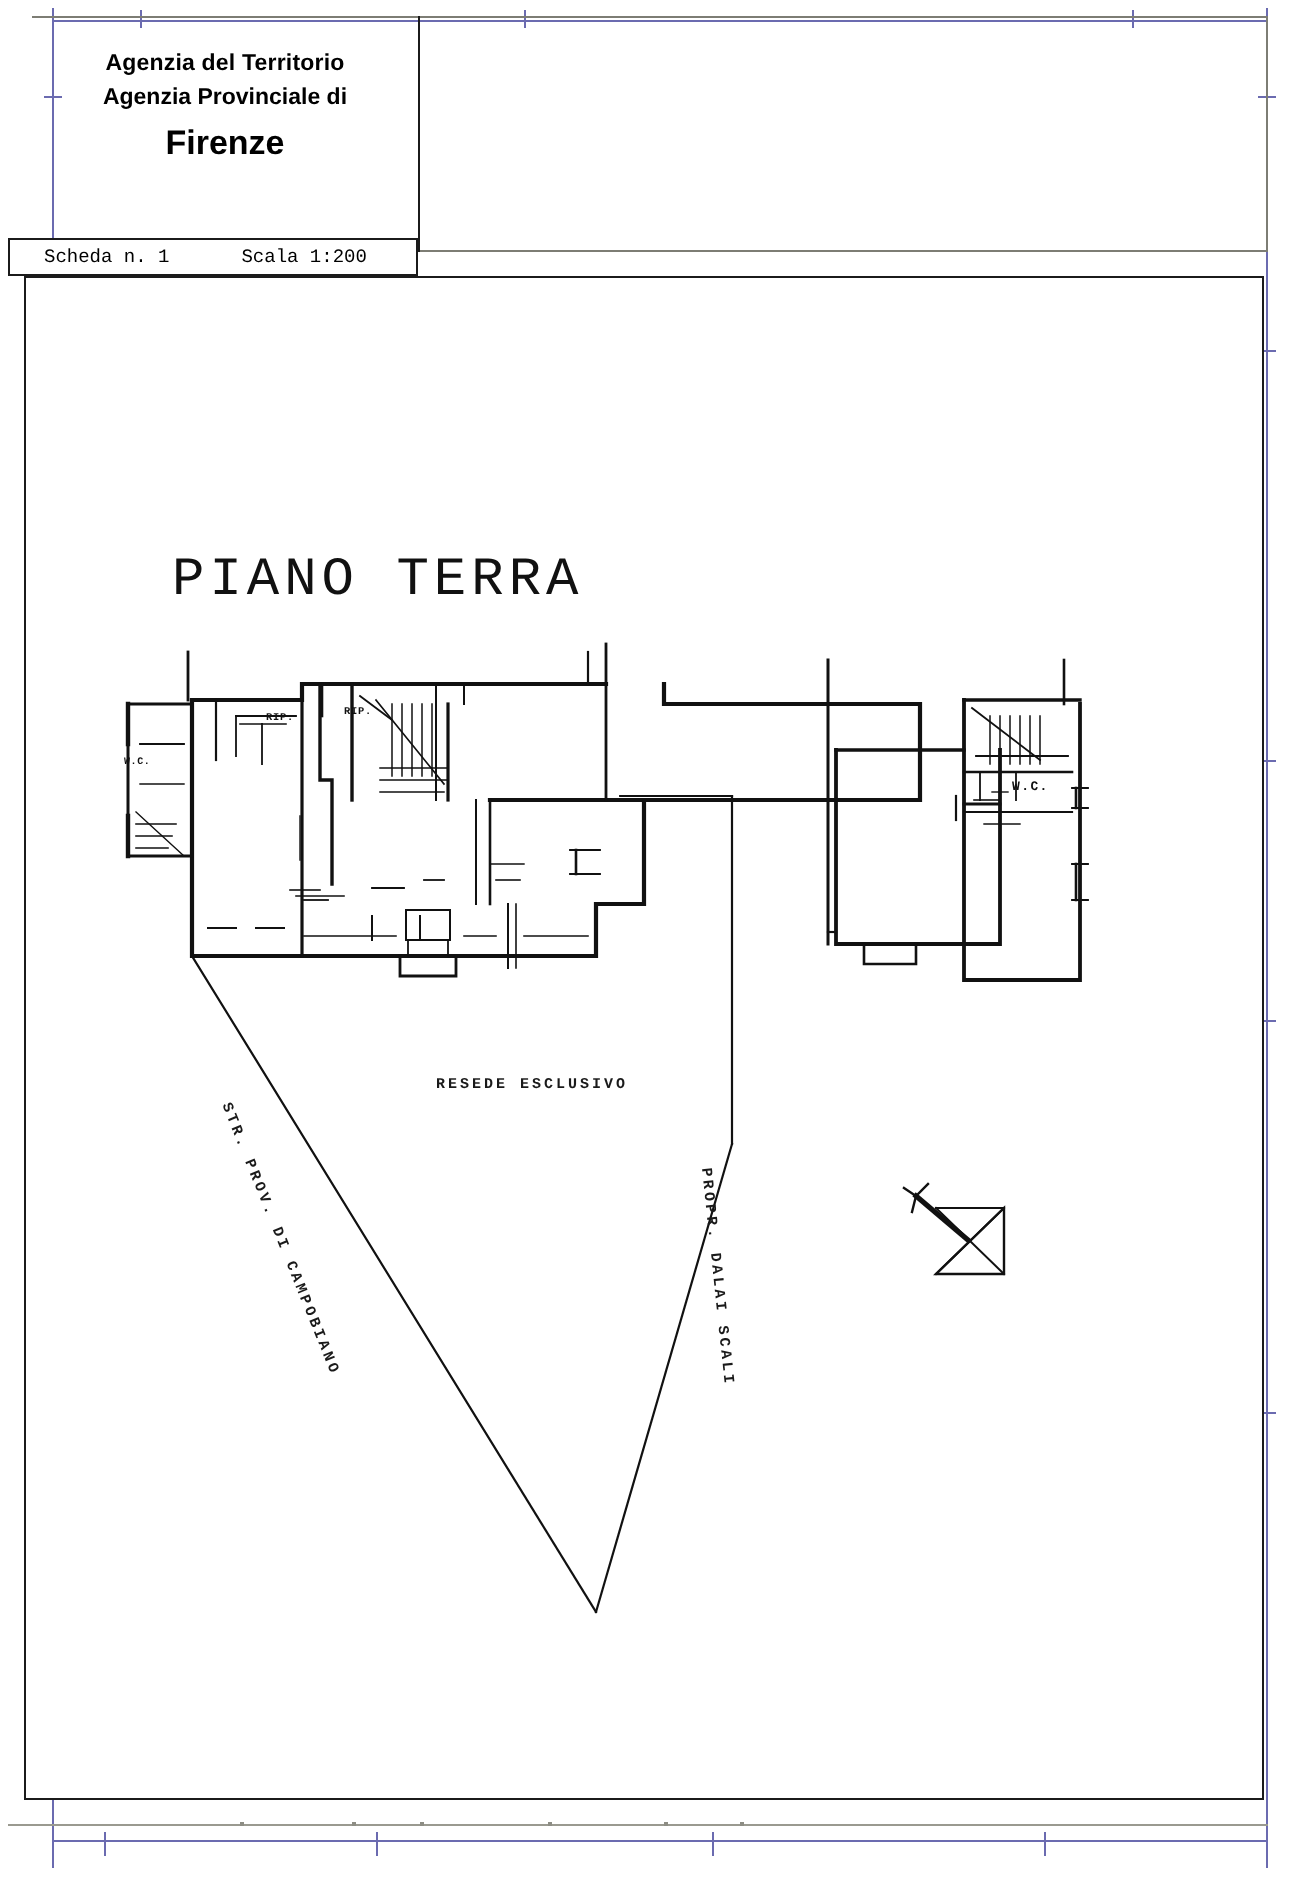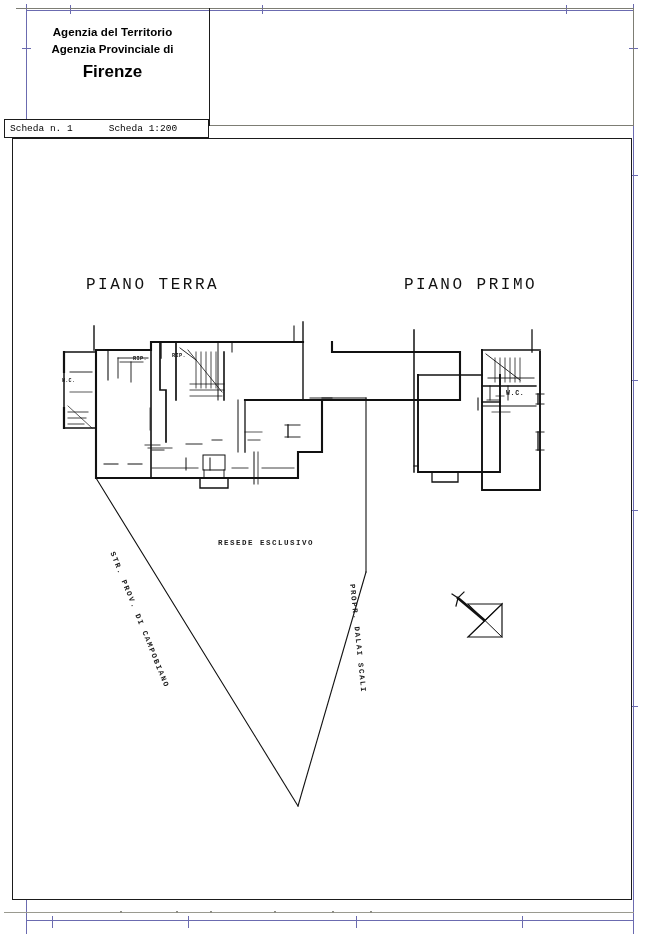--- a/index.html
+++ b/index.html
@@ -100,40 +100,40 @@
     height: 19px;
     border: 1.4px solid #1b1b1b;
     box-sizing: border-box;
     background: #fff;
     font-family: "Liberation Mono", monospace;
     font-size: 9.5px;
     color: #000;
     display: flex;
     align-items: center;
   }
-  .scheda-strip .s1 { margin-left: 5px; }
+  .scheda-strip .s1 { margin-left: 17px; }
   .scheda-strip .s2 { margin-left: 36px; }
 
   
   .main-frame {
     position: absolute;
     left: 12px;
     top: 138px;
     width: 620px;
     height: 762px;
     border: 1.4px solid #1b1b1b;
     box-sizing: border-box;
     background: #fff;
   }
 
   
   .plan-title {
     position: absolute;
     font-family: "Liberation Mono", monospace;
-    font-size: 16px;
+    font-size: 27px;
     letter-spacing: 2.5px;
     color: #111;
     white-space: nowrap;
   }
   #title-terra { left: 86px; top: 276px; }
   #title-primo { left: 404px; top: 276px; }
 
   
   #drawing {
     position: absolute;
@@ -246,27 +246,26 @@
   <div class="title-outer"></div>
 
   <div class="header-box">
     <div class="hdr-l1">Agenzia del Territorio</div>
     <div class="hdr-l3">Agenzia Provinciale di</div>
     <div class="hdr-l4">Firenze</div>
   </div>
 
   <div class="scheda-strip">
     <span class="s1">Scheda n. 1</span>
-    <span class="s2">Scheda 1:200</span>
+    <span class="s2">Scala 1:200</span>
   </div>
 
   <div class="main-frame"></div>
 
   <div class="plan-title" id="title-terra">PIANO TERRA</div>
-  <div class="plan-title" id="title-primo">PIANO PRIMO</div>
 
   <svg id="drawing" viewBox="0 0 650 942">
     <g fill="none" stroke="#111111" stroke-linecap="square">
 
       <g>
 
         <path d="M96,350 L96,478 L298,478 L298,452 L322,452 L322,400 L245,400" stroke-width="2.1"></path>
         <path d="M96,350 L151,350 L151,342 L303,342" stroke-width="2.1"></path>
         <path d="M332,342 L332,352 L460,352 L460,400 L322,400" stroke-width="2.1"></path>
 

